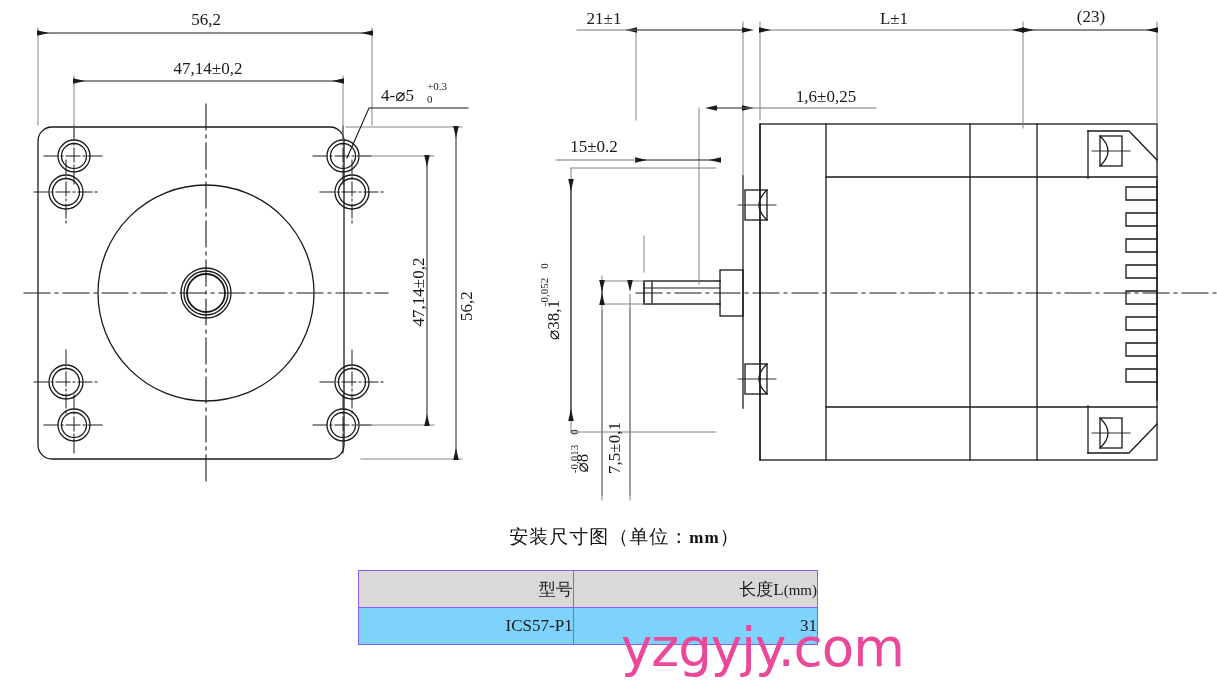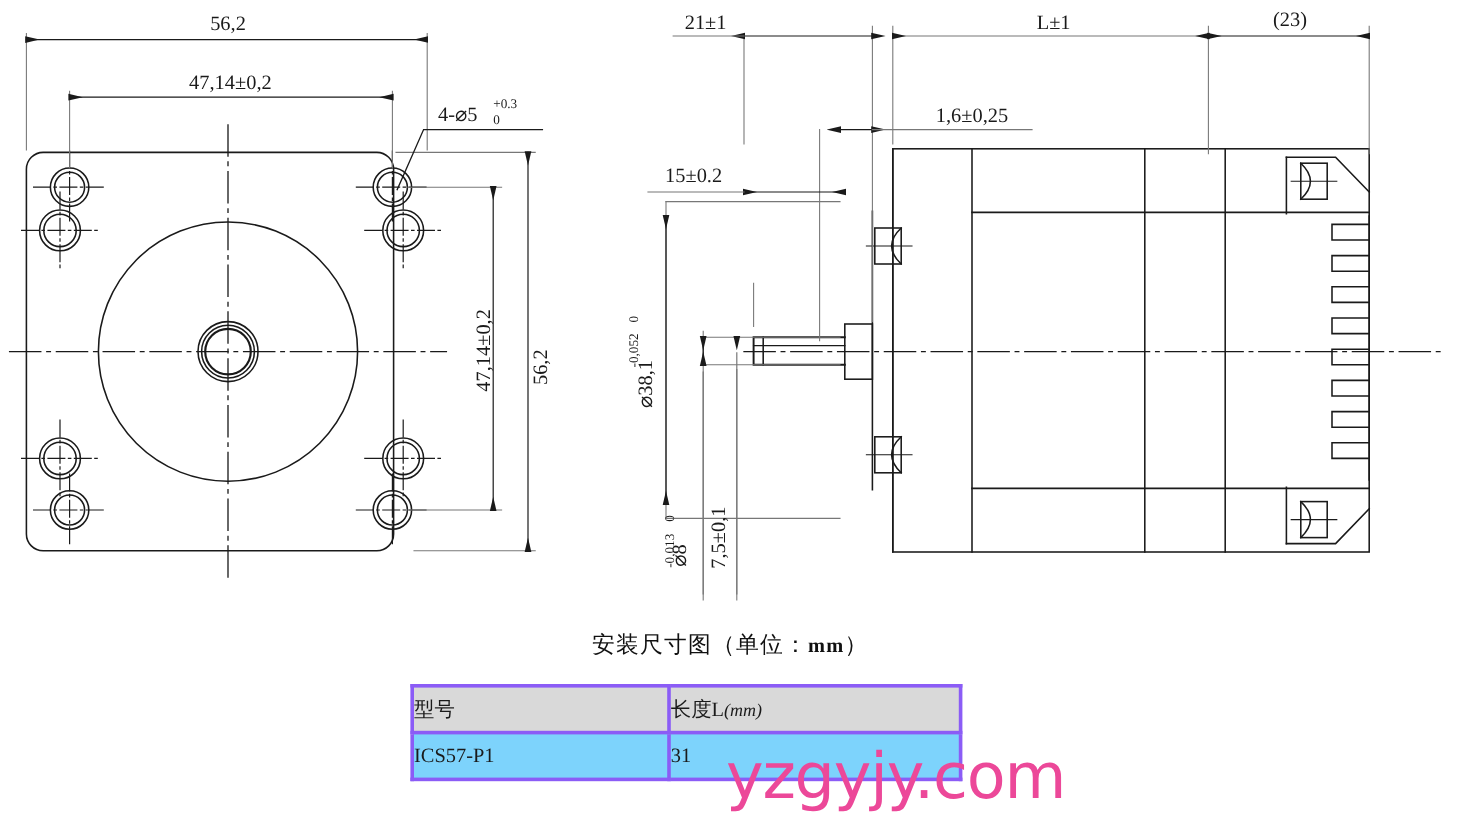--- a/index.html
+++ b/index.html
@@ -3,21 +3,21 @@
 <meta charset="utf-8">
 <style>
   html,body{margin:0;padding:0;background:#ffffff;}
   body{
     width:1217px;height:690px;
     font-family:"Liberation Serif", serif;
     color:#1a1a1a;
     position:relative;
     overflow:hidden;
   }
-  #stage{position:absolute;left:0;top:0;width:1089px;height:690px;}
+  #stage{position:absolute;left:16px;top:0;width:1089px;height:690px;}
   svg#drawing{position:absolute;left:0;top:0;width:1217px;height:690px;}
 
   
   .caption{
     position:absolute;
     left:0;top:524px;width:1217px;
     text-align:center;
     font-family:"DejaVu Sans", sans-serif;
     font-size:19px;
     letter-spacing:1px;
@@ -28,29 +28,29 @@
   
   .spec-table{
     position:absolute;
     left:342px;top:570px;
     width:460px;
     border-collapse:collapse;
     font-family:"Liberation Serif", serif;
     font-size:17px;
   }
   .spec-table td,.spec-table th{
-    border:3px solid #8b5cf6;
-    text-align:left;
+    border:1px solid #8b5cf6;
+    text-align:right;
     height:36px;
     padding:0;
     font-weight:normal;
   }
   .spec-table thead th{background:#d9d9d9;font-family:"DejaVu Sans",sans-serif;font-size:17px;}
   .spec-table thead th .lat{font-family:"Liberation Serif",serif;}
-  .spec-table thead th .mm{font-family:"Liberation Serif",serif;font-size:15px;font-style:italic;}
+  .spec-table thead th .mm{font-family:"Liberation Serif",serif;font-size:15px;}
   .spec-table tbody td{background:#7dd3fc;}
   .col-model{width:215px;}
   .col-len{width:245px;}
 
   
   .watermark{
     position:absolute;
     left:605px;top:617px;
     font-family:"DejaVu Sans", sans-serif;
     font-size:53px;

